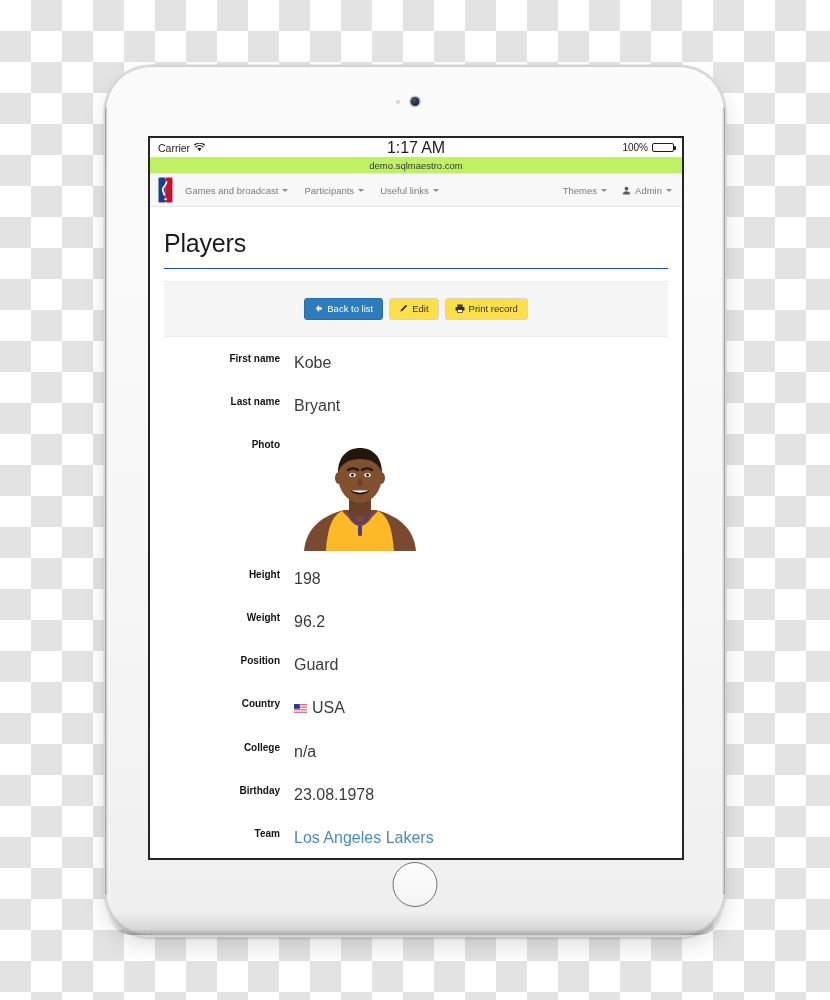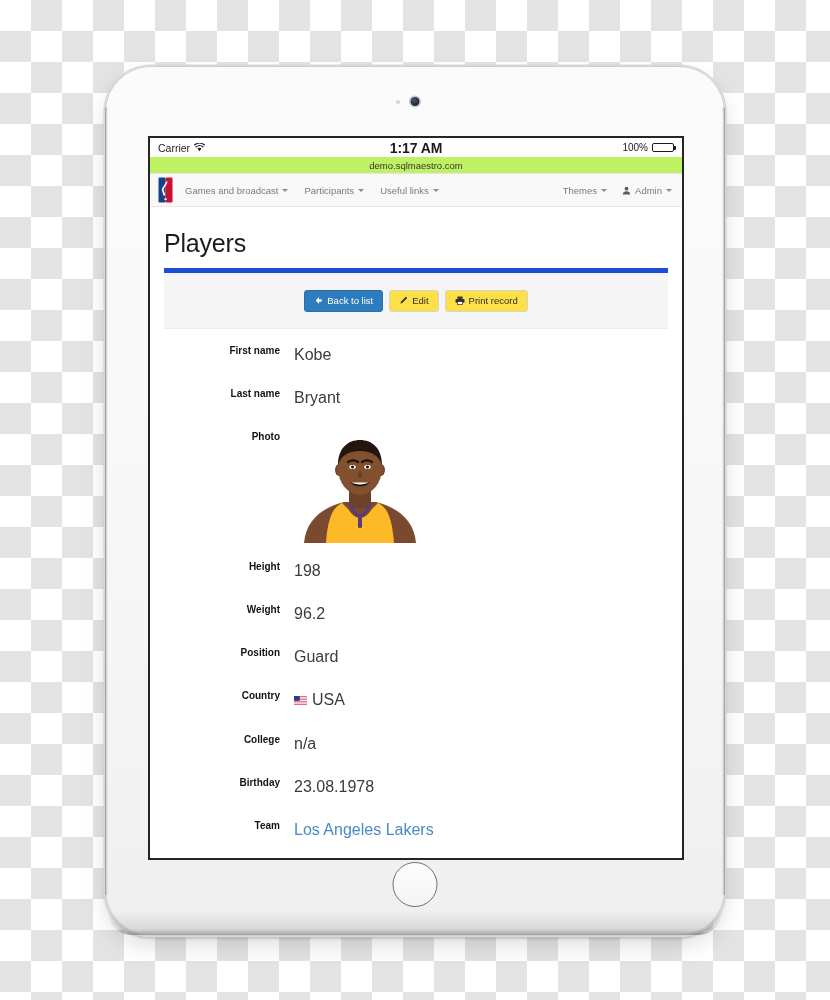--- a/index.html
+++ b/index.html
@@ -116,22 +116,22 @@
     box-sizing: border-box;
   }
   .status-left {
     display: flex;
     align-items: center;
     gap: 4px;
     flex: 1;
   }
   .status-center {
     flex: 0 0 auto;
-    font-weight: bold;
-    font-size: 14px;
+    font-weight: normal;
+    font-size: 16px;
     letter-spacing: -0.1px;
   }
   .status-right {
     flex: 1;
     display: flex;
     align-items: center;
     justify-content: flex-end;
     gap: 4px;
     font-size: 10px;
   }
@@ -217,23 +217,23 @@
   .user-icon { display: block; }
 
   
   .page {
     padding: 0 14px;
   }
   .page-title {
     font-size: 25px;
     font-weight: normal;
     color: #1c1c1c;
-    margin: 22px 0 0 0;
+    margin: 22px 0 12px 0;
     padding-bottom: 10px;
-    border-bottom: 5px solid #1d4ed8;
+    border-bottom: 1px solid #1d4ed8;
     letter-spacing: -0.2px;
   }
 
   .toolbar {
     background: #f5f5f5;
     border-top: 1px solid #efefef;
     border-bottom: 1px solid #ededed;
     padding: 16px 10px;
     display: flex;
     justify-content: center;

